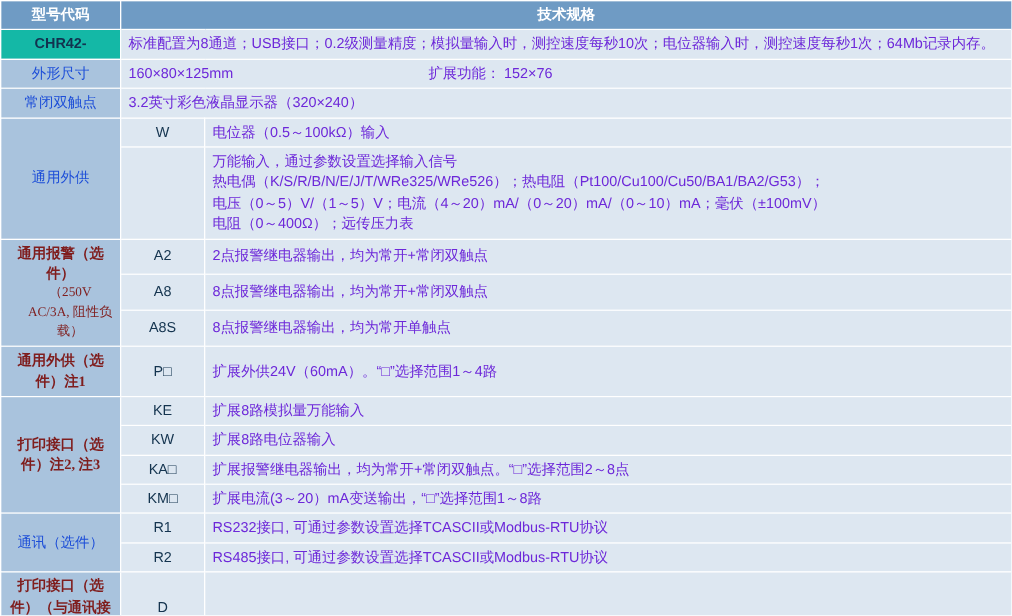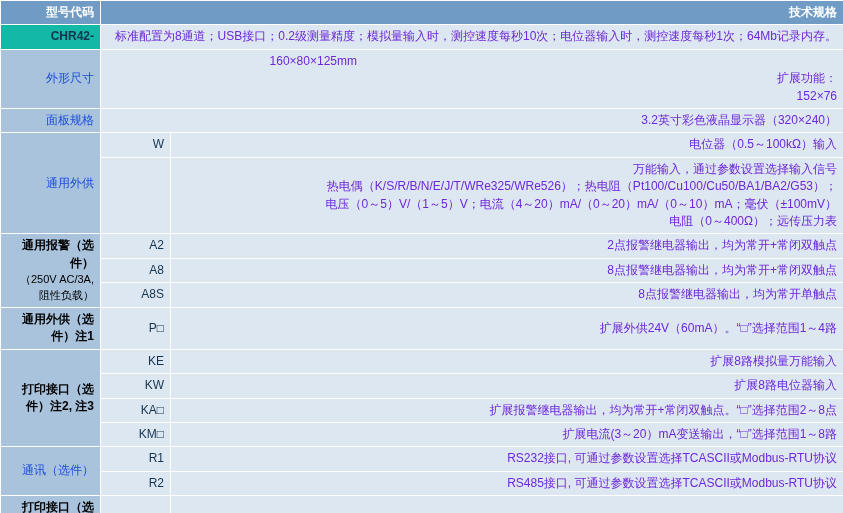--- a/index.html
+++ b/index.html
@@ -23,42 +23,42 @@
     width: 843px;
     border-collapse: collapse;
     table-layout: fixed;
   }
   table.spec td {
     border: 1px solid #ffffff;
     padding: 3px 6px;
     vertical-align: middle;
     line-height: 1.45;
     font-size: 12px;
-    text-align: right;
   }
   
   .hdr {
     background: #6f9bc4;
     color: #ffffff;
     font-weight: bold;
     text-align: center;
     font-size: 13px;
   }
   .lbl {
     background: #a9c3dd;
     color: #1d4ed8;
     text-align: center;
     font-weight: normal;
   }
   .lbl-sm {
     background: #a9c3dd;
-    color: #000000;
+    color: #7f1d1d;
     text-align: center;
     font-weight: bold;
     font-size: 11px;
+    font-family: Liberation Serif, serif;
   }
   .code {
     background: #14b8a6;
     color: #12324f;
     text-align: center;
     font-weight: bold;
   }
   .val {
     background: #dde7f1;
     color: #6d28d9;
@@ -69,24 +69,24 @@
     color: #14344f;
     text-align: center;
   }
   .blank {
     background: #dde7f1;
   }
   .sub1 {
     font-size: 11px;
     font-weight: normal;
     display: block;
+    margin-left: 16px;
   }
   .two-col {
     display: flex;
-    flex-direction: column;
   }
   .two-col > span:first-child {
     width: 250px;
     display: inline-block;
   }
   .tall { line-height: 1.55; }
 </style>
 </head>
 <body>
 
@@ -114,21 +114,21 @@
     <td class="val" colspan="2">
       <span class="two-col">
         <span>160×80×125mm</span>
         <span>扩展功能：</span>
         <span style="padding-left:3px">152×76</span>
       </span>
     </td>
   </tr>
 
   <tr>
-    <td class="lbl">面板规格</td>
+    <td class="lbl">常闭双触点</td>
     <td class="val" colspan="2">3.2英寸彩色液晶显示器（320×240）</td>
   </tr>
 
   <tr>
     <td class="lbl" rowspan="2">通用外供</td>
     <td class="val-c">W</td>
     <td class="val">电位器（0.5～100kΩ）输入</td>
   </tr>
   <tr>
     <td class="val-c"></td>

